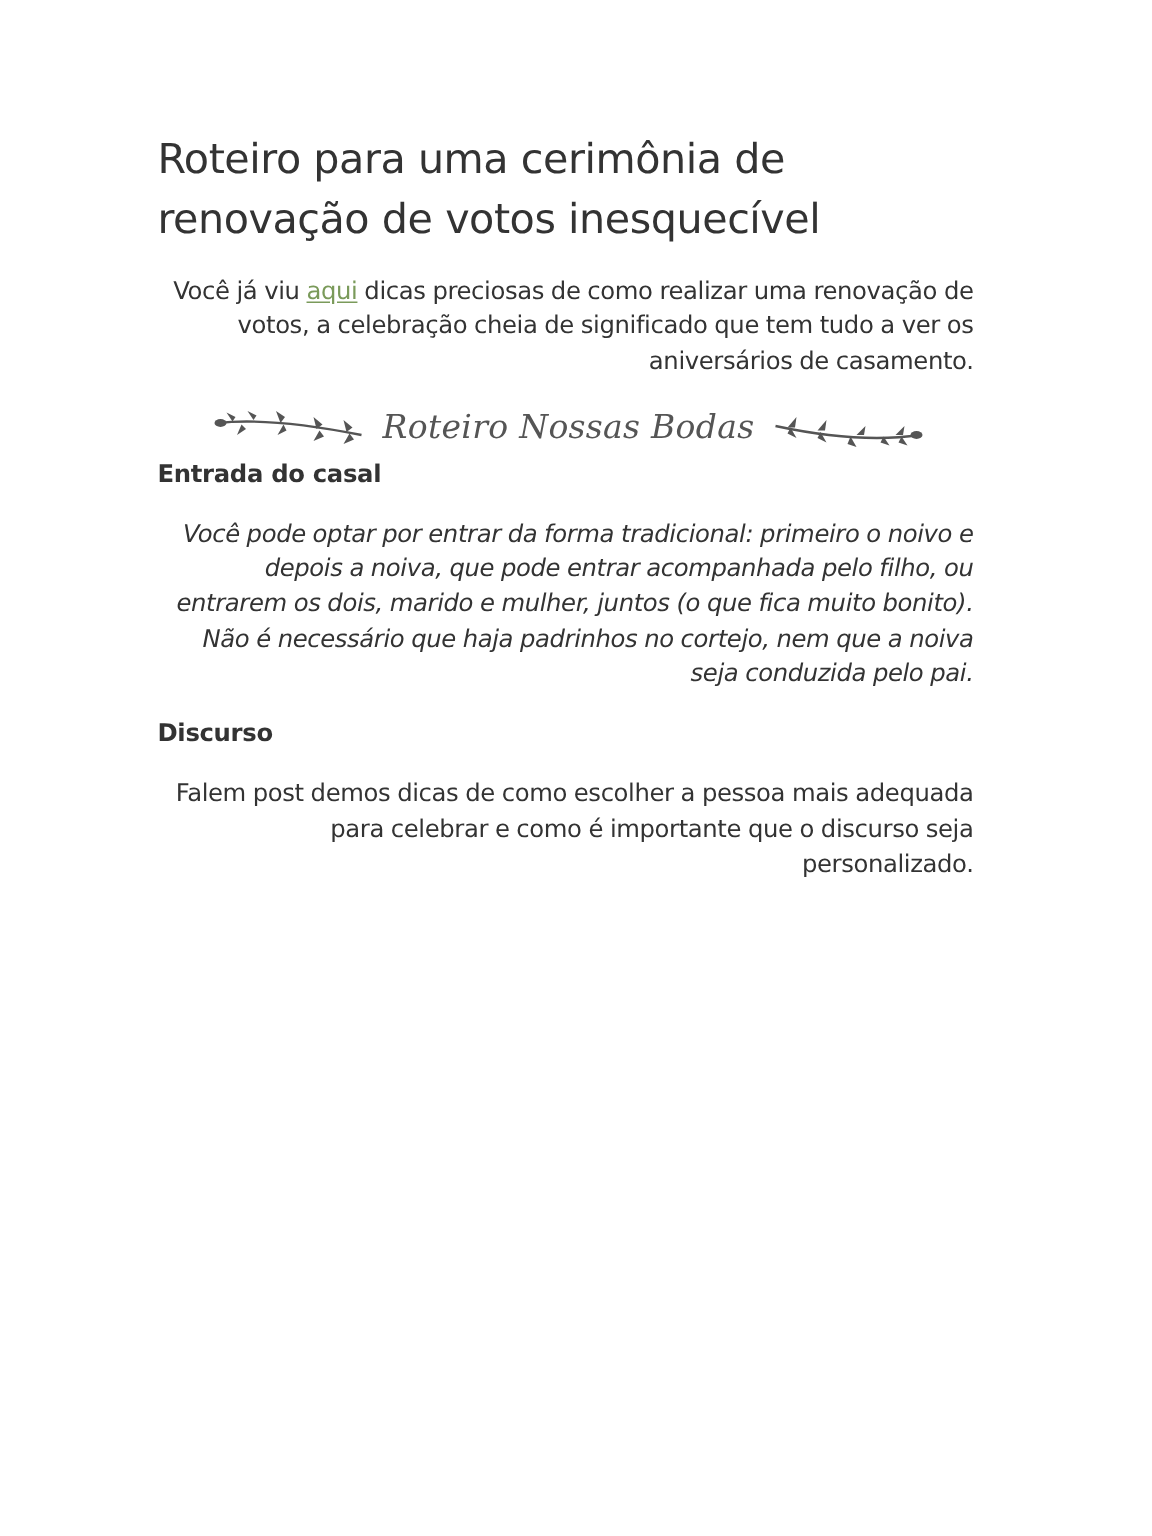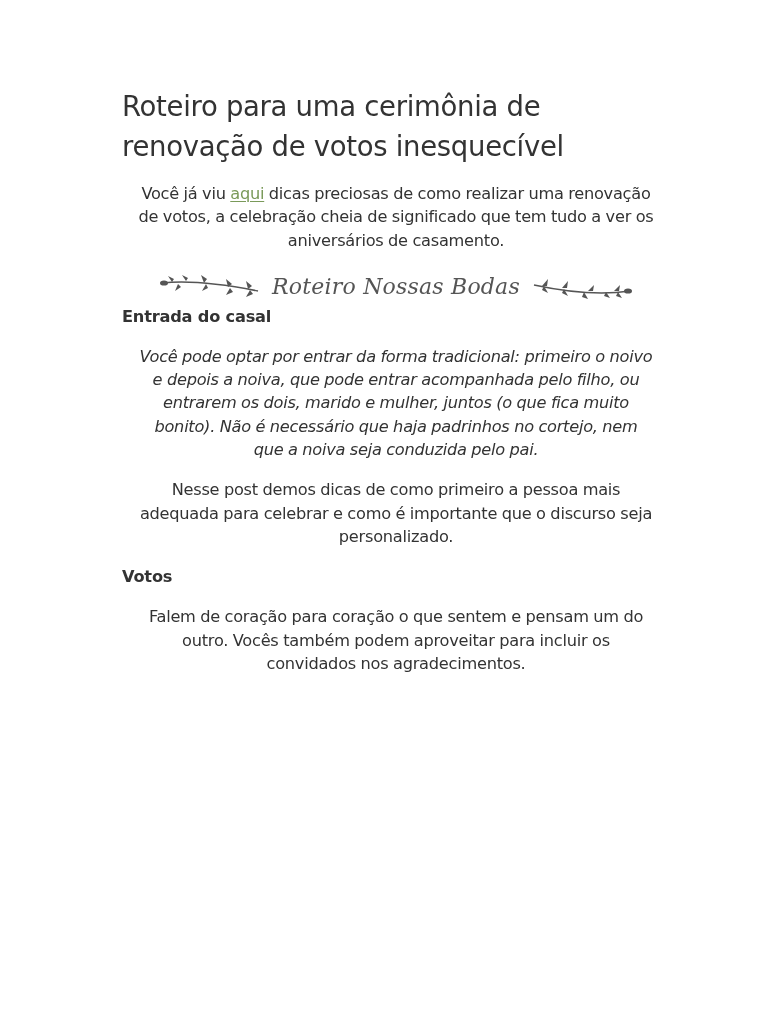--- a/index.html
+++ b/index.html
@@ -9,38 +9,38 @@
   }
   body {
     width: 768px;
     height: 1024px;
     overflow: hidden;
     font-family: "DejaVu Sans", "Liberation Sans", sans-serif;
     color: #333333;
   }
   .article {
     position: absolute;
-    left: 122px;
+    left: 105px;
     top: 86px;
     width: 548px;
   }
   .title {
     font-family: "DejaVu Sans", sans-serif;
     font-weight: normal;
     font-size: 27.5px;
     line-height: 40px;
     color: #333333;
     margin: 0;
     letter-spacing: -0.3px;
   }
   .para {
-    text-align: center;
+    text-align: right;
     font-size: 16.2px;
     line-height: 23.3px;
-    margin: 16px;
+    margin: 4px;
     letter-spacing: -0.25px;
     word-spacing: -0.3px;
   }
   .heading {
     font-weight: bold;
     font-size: 16.2px;
     line-height: 23px;
     margin: 0;
     letter-spacing: -0.2px;
   }
@@ -106,19 +106,18 @@
         <path d="M76 19 l4 6 l-6 -2 z" fill="#555"></path>
         <path d="M84 18 l6 -6 l-1 6 z" fill="#555"></path>
         <path d="M88 19 l4 6 l-6 -2 z" fill="#555"></path>
       </svg>
     </span>
   </div>
 
   <h3 class="heading" style="margin-top:-1px;">Entrada do casal</h3>
   <p class="para" style="margin-top:17px;font-style:italic;">Você pode optar por entrar da forma tradicional: primeiro o noivo e depois a noiva, que pode entrar acompanhada pelo filho, ou entrarem os dois, marido e mulher, juntos (o que fica muito bonito). Não é necessário que haja padrinhos no cortejo, nem que a noiva seja conduzida pelo pai.</p>
 
-  <p class="para" style="margin-top:17px;">Nesse post demos dicas de como primeiro a pessoa mais adequada para celebrar e como é importante que o discurso seja personalizado.</p>
+  <h3 class="heading" style="margin-top:17px;">Discurso</h3>
+  <p class="para" style="margin-top:17px;">Falem post demos dicas de como escolher a pessoa mais adequada para celebrar e como é importante que o discurso seja personalizado.</p>
 
-  <h3 class="heading" style="margin-top:17px;">Votos</h3>
-  <p class="para" style="margin-top:17px;">Falem de coração para coração o que sentem e pensam um do outro. Vocês também podem aproveitar para incluir os convidados nos agradecimentos.</p>
 
 
 </div>
 
 </body></html>

